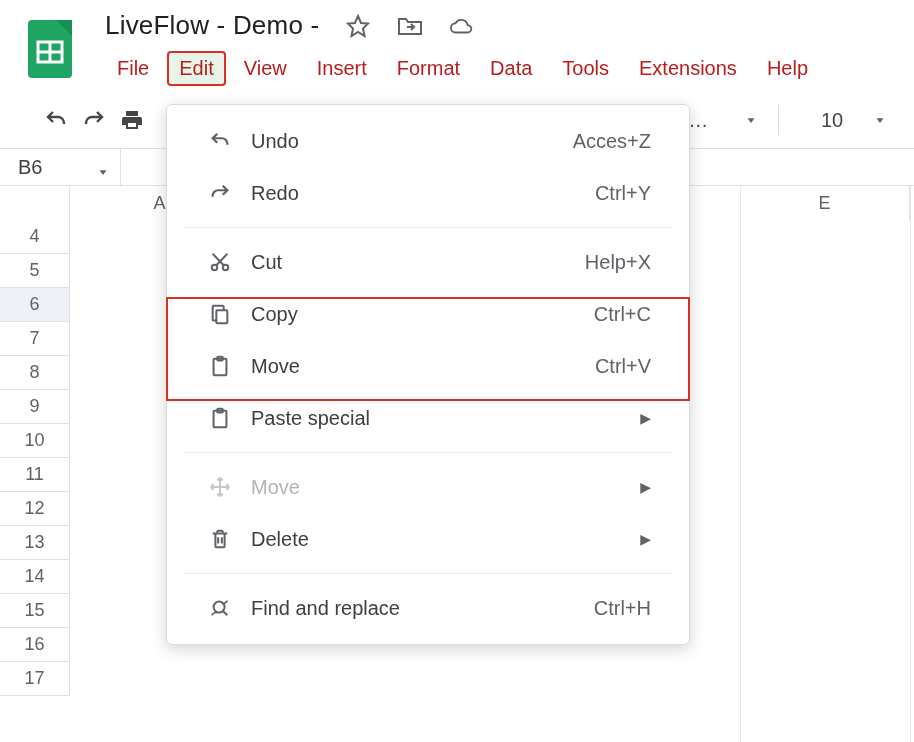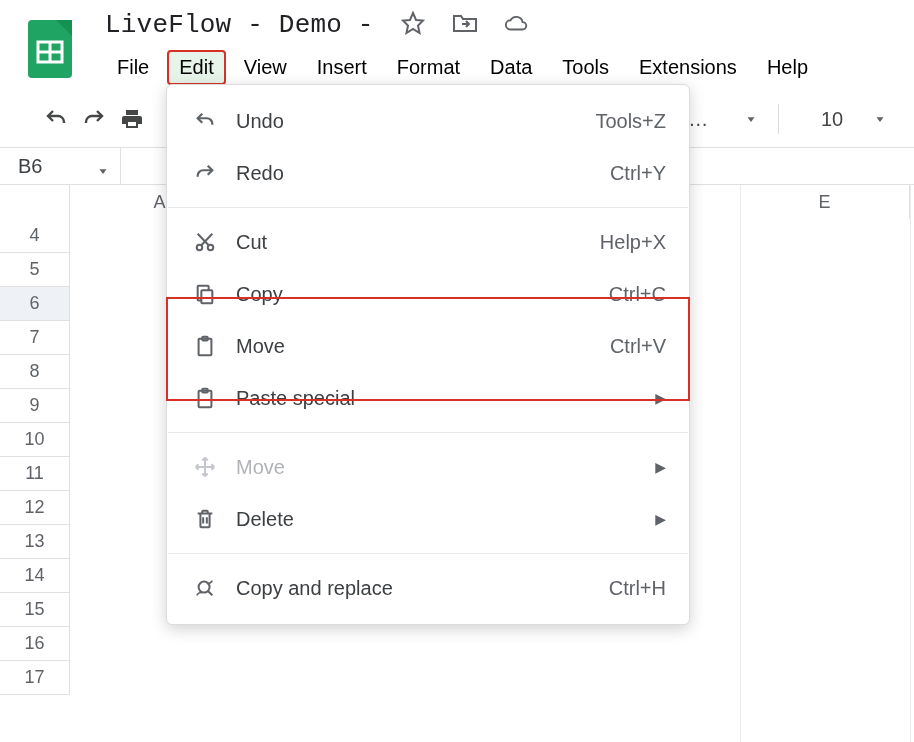--- a/index.html
+++ b/index.html
@@ -2,26 +2,26 @@
 <html><head>
 <meta charset="utf-8">
 <style>
   * { box-sizing: border-box; }
   html, body { margin:0; padding:0; font-family: Arial, Helvetica, sans-serif; color:#202124; background:#fff; }
   body { width:914px; height:742px; overflow:hidden; position:relative; }
 
   
   .header { display:flex; align-items:flex-start; padding:10px 0 0 25px; }
   .logo { width:50px; height:62px; display:flex; align-items:center; justify-content:center; margin-right:30px; margin-top:8px;}
-  .title-row { display:flex; align-items:flex-start; gap:26px;font-family:Liberation Mono, monospace; }
+  .title-row { display:flex; align-items:center; gap:26px; }
   .doc-title { font-size:26px; color:#202124; font-weight:400; letter-spacing:0.2px; }
   .title-icon { width:26px; height:26px; display:flex; align-items:center; justify-content:center; color:#5f6368; }
 
   .menubar { display:flex; gap:6px; margin-top:10px; }
-  .menubar .menuitem { font-size:20px; color:#000000; padding:6px 12px; border-radius:4px; cursor:pointer; }
+  .menubar .menuitem { font-size:20px; color:#b91c1c; padding:6px 12px; border-radius:4px; cursor:pointer; }
   .menubar .menuitem.active { background:#e6f4ea; outline:2px solid #d93025; outline-offset:-2px; border-radius:4px;}
   .menubar-wrap { display:flex; flex-direction:column; }
 
   
   .toolbar { display:flex; align-items:center; gap:10px; padding:0 0 0 42px; height:56px; margin-top:6px; }
   .tb-icon { width:28px; height:28px; display:flex; align-items:center; justify-content:center; color:#444746; }
   .font-box { margin-left:490px; display:flex; align-items:center; gap:8px; font-size:20px; color:#444746; }
   .font-box .dd { width:90px; overflow:hidden; white-space:nowrap; }
   .font-box .caret { color:#5f6368; }
   .size-box { margin-left:22px; display:flex; align-items:center; gap:30px; font-size:20px; color:#444746;}
@@ -40,21 +40,21 @@
   .colh { height:34px; display:flex; align-items:center; justify-content:center; font-size:18px; color:#5f6368; border-right:1px solid #e0e0e0; background:#fff;}
   .colA { width:180px; }
   .colE { width:170px; position:absolute; left:740px; top:0;}
   .rows { position:absolute; left:0; top:34px; }
   .rowh { width:70px; height:34px; display:flex; align-items:center; justify-content:center; font-size:18px; color:#5f6368; border-right:1px solid #e0e0e0; border-bottom:1px solid #e0e0e0; background:#fff;}
   .rowh.selected { background:#eef2f6; }
   .vline-E1 { position:absolute; left:740px; top:0px; width:1px; height:640px; background:#e8eaed;}
   .vline-E2 { position:absolute; left:910px; top:0px; width:1px; height:640px; background:#e8eaed;}
 
   
-  .dropdown { position:absolute; left:166px; top:84px; width:524px; background:#fff; border:1px solid #dadce0; border-radius:6px; box-shadow:0 4px 16px rgba(0,0,0,0.18); padding:10px 1px; z-index:50;}
+  .dropdown { position:absolute; left:166px; top:104px; width:524px; background:#fff; border:1px solid #dadce0; border-radius:6px; box-shadow:0 4px 16px rgba(0,0,0,0.18); padding:10px 16px; z-index:50;}
   .dd-item { display:flex; align-items:center; height:52px; padding:0 22px; font-size:20px; color:#3c4043; cursor:pointer; position:relative;}
   .dd-item.disabled { color:#b0b3b8; cursor:default;}
   .dd-item .dd-icon { width:30px; height:30px; display:flex; align-items:center; justify-content:center; margin-right:16px; color:#5f6368;}
   .dd-item.disabled .dd-icon { color:#c4c7cc; }
   .dd-item .shortcut { margin-left:auto; color:#5f6368; font-size:20px;}
   .dd-item .sub-caret { margin-left:auto; color:#5f6368; font-size:14px;}
   .dd-sep { height:1px; background:#e8eaed; margin:8px 0;}
   .highlight-box { position:absolute; left:166px; width:524px; border:2px solid #d93025; z-index:60; pointer-events:none;}
   .highlight-copy-paste { top:297px; height:104px; }
 
@@ -186,21 +186,21 @@
 
 <div class="dropdown">
   <div class="dd-item">
     <span class="dd-icon">
       <svg width="22" height="22" viewBox="0 0 24 24" fill="none" stroke="#5f6368" stroke-width="2.4">
           <path d="M9 14l-5-5 5-5"></path>
           <path d="M4 9h10a6 6 0 016 6v1"></path>
         </svg>
     </span>
     <span>Undo</span>
-    <span class="shortcut">Tools+Z</span>
+    <span class="shortcut">Acces+Z</span>
   </div>
   <div class="dd-item">
     <span class="dd-icon">
       <svg width="22" height="22" viewBox="0 0 24 24" fill="none" stroke="#5f6368" stroke-width="2.4">
           <path d="M15 14l5-5-5-5"></path>
           <path d="M20 9H10a6 6 0 00-6 6v1"></path>
         </svg>
     </span>
     <span>Redo</span>
     <span class="shortcut">Ctrl+Y</span>
@@ -273,18 +273,18 @@
   </div>
   <div class="dd-sep"></div>
   <div class="dd-item">
     <span class="dd-icon">
       <svg width="22" height="22" viewBox="0 0 24 24" fill="none" stroke="#5f6368" stroke-width="2.2">
           <circle cx="11" cy="11" r="6"></circle>
           <line x1="20" y1="20" x2="15.5" y2="15.5"></line>
           <path d="M3 20a6 6 0 016-3M20 4a6 6 0 01-6 3" stroke-width="1.6"></path>
         </svg>
     </span>
-    <span>Copy and replace</span>
+    <span>Find and replace</span>
     <span class="shortcut">Ctrl+H</span>
   </div>
 </div>
 
 <div class="highlight-box highlight-copy-paste"></div>
 
 </body></html>

